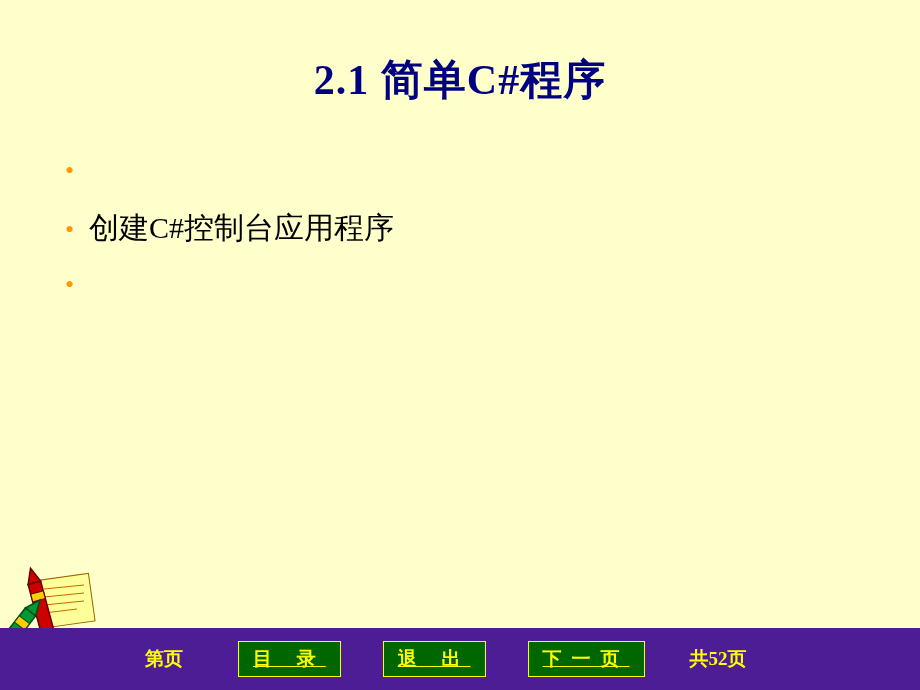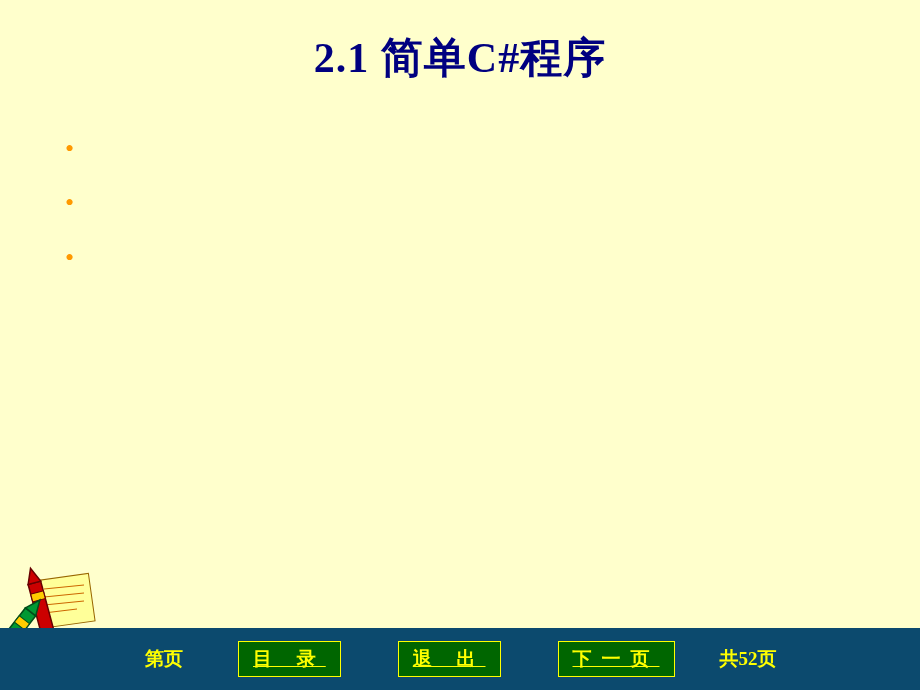--- a/index.html
+++ b/index.html
@@ -15,21 +15,21 @@
       position: relative;
       overflow: hidden;
     }
     .slide {
       width: 100%;
       height: 100%;
       position: relative;
     }
     .title {
       text-align: center;
-      padding-top: 30px;
+      padding-top: 52px;
       font-size: 42px;
       font-weight: bold;
       color: #000080;
       letter-spacing: 1px;
     }
     .content {
       padding: 45px 0 0 65px;
     }
     .bullet-item {
       display: flex;
@@ -46,34 +46,34 @@
     }
     .bullet-text {
       line-height: 1.4;
     }
     .footer {
       position: absolute;
       bottom: 0;
       left: 0;
       width: 100%;
       height: 62px;
-      background: #0c4a6e;
+      background: #4c1d95;
       display: flex;
       align-items: center;
       padding: 0 20px;
     }
     .page-current {
       color: #ffff00;
       font-size: 19px;
       font-weight: bold;
       margin-left: 125px;
     }
     .nav-buttons {
       display: flex;
-      gap: 57px;
+      gap: 42px;
       margin-left: 55px;
     }
     .nav-btn {
       background: #006600;
       border: 1px solid #ffff00;
       color: #ffff00;
       font-size: 19px;
       font-weight: bold;
       padding: 4px 14px;
       text-decoration: underline;
@@ -103,20 +103,21 @@
 
 <div class="slide">
   <h1 class="title">2.1  简单C#程序</h1>
 
   <div class="content">
     <div class="bullet-item">
       <span class="bullet">•</span>
     </div>
     <div class="bullet-item">
       <span class="bullet">•</span>
+      <span class="bullet-text">创建C#控制台应用程序</span>
     </div>
     <div class="bullet-item">
       <span class="bullet">•</span>
     </div>
   </div>
 
   <div class="decoration">
     <svg viewBox="0 0 130 115" xmlns="http://www.w3.org/2000/svg">
 
       <rect x="45" y="30" width="55" height="48" fill="#ffff99" stroke="#996600" stroke-width="1" transform="rotate(-8 72 54)"></rect>

